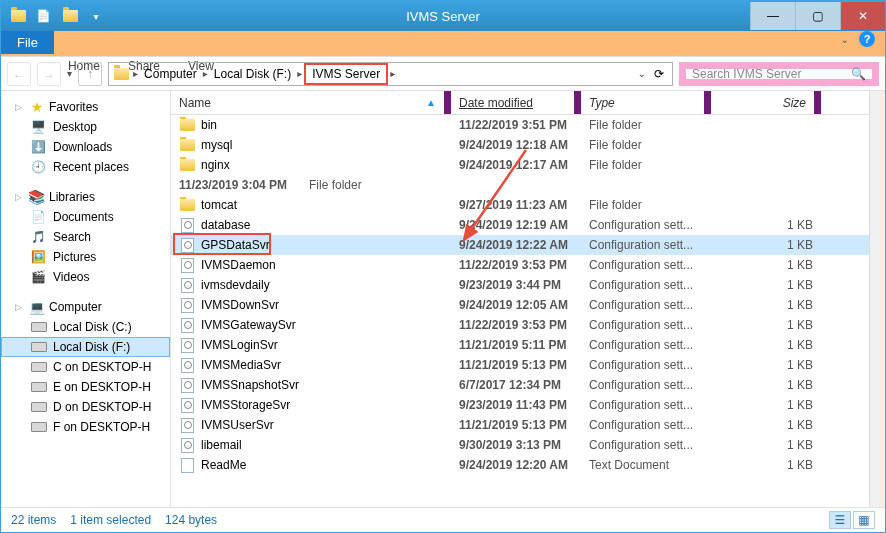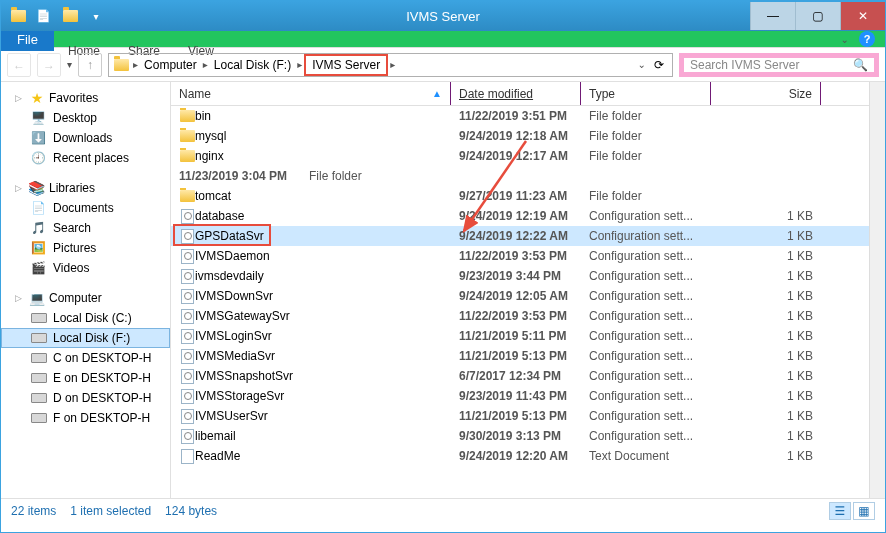--- a/index.html
+++ b/index.html
@@ -8,68 +8,68 @@
 
 .titlebar { height: 30px; background: linear-gradient(#3ba3e0, #2d8bc4); display: flex; align-items: center; color: #fff; position: relative; }
 .titlebar .qat { display: flex; align-items: center; gap: 4px; padding: 0 6px; }
 .qat-icon { width: 22px; height: 22px; display: flex; align-items: center; justify-content: center; }
 .titlebar .title { position: absolute; left: 50%; transform: translateX(-50%); font-size: 13px; }
 .win-controls { margin-left: auto; display: flex; }
 .win-btn { width: 45px; height: 28px; display: flex; align-items: center; justify-content: center; background: #bcd5e6; color: #000; border-left: 1px solid #a0bdd0; }
 .win-btn.close { background: #c75050; color: #fff; }
 
 
-.menubar { height: 17px; background: #22c55e; display: flex; align-items: center; border-bottom: 1px solid #ddd; }
+.menubar { height: 26px; background: #fdba74; display: flex; align-items: flex-start; border-bottom: 1px solid #ddd; }
 .file-tab { background: #1979ca; color: #fff; padding: 4px 16px; display: flex; align-items: center; font-size: 13px; }
 .menu-item { padding: 4px 14px; display: flex; align-items: center; color: #444; margin-top: 24px; }
 .menu-spacer { flex: 1; }
 .menu-right { display: flex; align-items: center; gap: 10px; padding-right: 10px; }
 .chevron-down { font-size: 10px; color: #555; }
 .help-icon { width: 16px; height: 16px; border-radius: 50%; background: #1e90ff; color: #fff; display: flex; align-items: center; justify-content: center; font-size: 11px; font-weight: bold; }
 
 
 .navbar { height: 34px; display: flex; align-items: center; padding: 4px 6px; gap: 6px; border-bottom: 1px solid #e0e0e0; }
 .nav-btn { width: 24px; height: 24px; border: 1px solid #ccc; border-radius: 2px; display: flex; align-items: center; justify-content: center; color: #999; }
 .nav-btn.disabled { opacity: 0.5; }
 .addr-bar { flex: 1; height: 24px; border: 1px solid #b0b0b0; display: flex; align-items: center; padding: 0 2px; position: relative; }
 .addr-icon { width: 20px; display: flex; align-items: center; justify-content: center; }
 .crumb { padding: 0 4px; display: flex; align-items: center; height: 100%; }
 .crumb-sep { padding: 0 2px; color: #555; font-size: 10px; }
 .crumb.hl { border: 2px solid #e74c3c; padding: 0 6px; margin: -2px 0; }
 .addr-tools { margin-left: auto; display: flex; align-items: center; gap: 8px; padding: 0 6px; }
-.search-box { width: 200px; height: 24px; border: 5px solid #f9a8d4; display: flex; align-items: center; padding: 0 6px; color: #888; }
+.search-box { width: 200px; height: 24px; border: 7px solid #f9a8d4; display: flex; align-items: center; padding: 0 6px; color: #888; }
 .search-box .mag { margin-left: auto; }
 
 
 .main { display: flex; height: 416px; }
 
 
 .sidebar { width: 170px; border-right: 1px solid #e0e0e0; overflow: hidden; padding-top: 6px; }
 .side-group { margin-bottom: 10px; }
 .side-header { display: flex; align-items: center; padding: 2px 4px 2px 14px; gap: 4px; }
 .side-tri { font-size: 9px; color: #999; width: 10px; }
 .side-item { display: flex; align-items: center; padding: 2px 4px 2px 30px; gap: 6px; white-space: nowrap; overflow: hidden; }
 .side-item.selected { background: #cde8ff; border: 1px solid #7bb4e0; padding: 1px 3px 1px 29px; }
 .icn { width: 16px; height: 16px; display: inline-flex; align-items: center; justify-content: center; flex-shrink: 0; }
 
 
 .content { flex: 1; display: flex; flex-direction: column; position: relative; }
 .col-headers { display: flex; border-bottom: 1px solid #e0e0e0; height: 24px; align-items: center; color: #333; }
-.col { padding: 0 8px; border-right: 1px solid #701a75; height: 100%; display: flex; align-items: center; }
+.col { padding: 0 8px; border-right: 7px solid #701a75; height: 100%; display: flex; align-items: center; }
 .col.name { width: 280px; gap: 6px; }
 .col.date { width: 130px; text-decoration: underline; }
-.col.type { width: 130px; }
-.col.size { width: 110px; justify-content: flex-end; }
+.col.type { width: 130px; font-style: italic; }
+.col.size { width: 110px; justify-content: flex-end; font-style: italic; }
 .sort-arrow { margin-left: auto; color: #1e90ff; font-size: 10px; }
 
 .rows { flex: 1; overflow: hidden; position: relative; }
 .row { display: flex; height: 20px; align-items: center; }
 .row.selected { background: #cde8ff; }
 .row .cell { padding: 0 8px; overflow: hidden; white-space: nowrap; text-overflow: ellipsis; }
-.row .cell.name { width: 280px; display: flex; align-items: center; gap: 0; }
+.row .cell.name { width: 280px; display: flex; align-items: center; gap: 6px; }
 .row .cell.date { width: 130px; color: #555; font-weight: bold; }
 .row .cell.type { width: 130px; color: #555; }
 .row .cell.size { width: 110px; text-align: right; color: #555; }
 .hl-box-partial { position: absolute; border: 2px solid #e74c3c; pointer-events: none; }
 
 
 .statusbar { height: 24px; border-top: 1px solid #e0e0e0; display: flex; align-items: center; padding: 0 10px; gap: 14px; color: #1e6fb0; }
 .statusbar .view-toggles { margin-left: auto; display: flex; gap: 2px; }
 .vt { width: 22px; height: 18px; border: 1px solid #b0cde4; display: flex; align-items: center; justify-content: center; }
 .vt.active { background: #cde8ff; }

